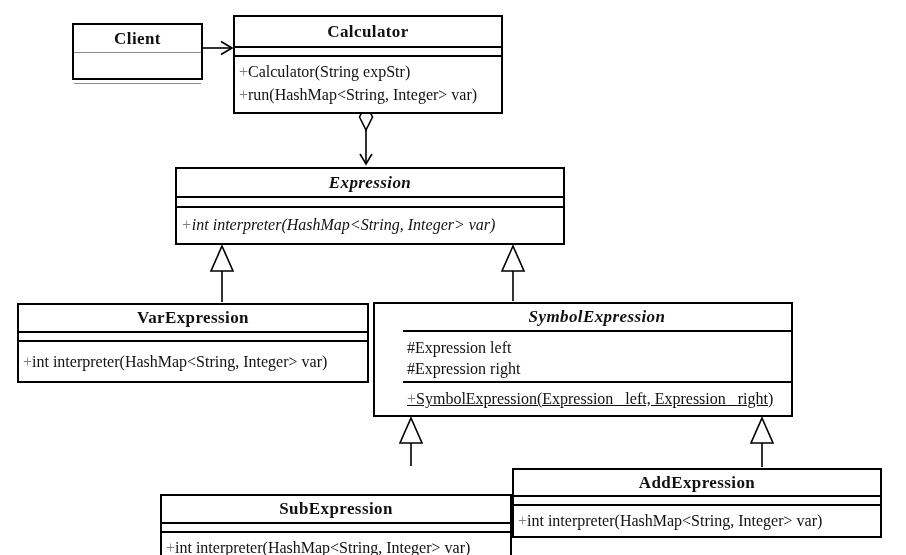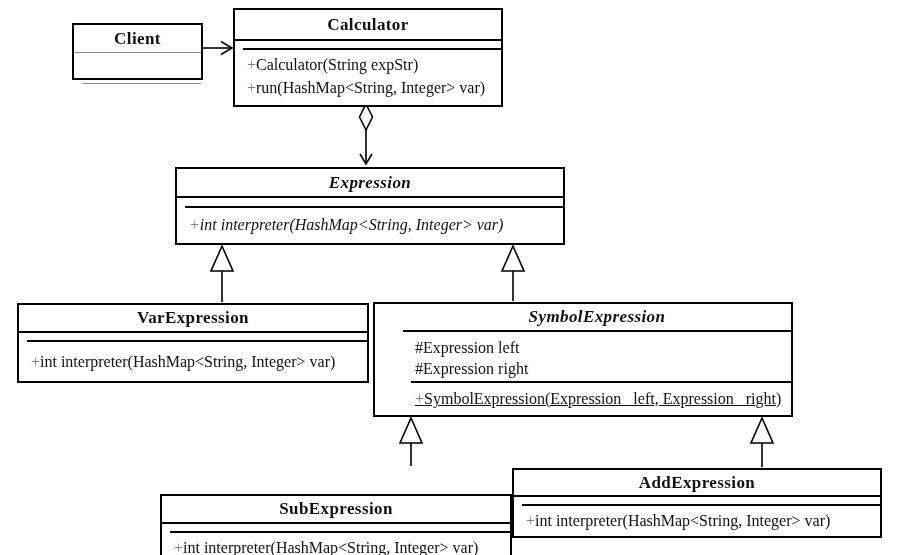--- a/index.html
+++ b/index.html
@@ -52,21 +52,20 @@
     display: flex;
     align-items: center;
     justify-content: center;
     white-space: nowrap;
   }
   .uml-class.abstract .title { font-style: italic; }
   .uml-class .compartment {
     box-sizing: border-box;
     flex: 0 0 auto;
     overflow: visible;
-    margin-left: 8px;
   }
   .uml-class .compartment.sep { border-bottom: 2px solid var(--stroke); }
   .uml-class.gray-lines .title { border-bottom: 1.5px solid var(--client-divider); }
   .uml-class.gray-lines .compartment.sep { border-bottom: 1.5px solid var(--client-divider); }
   .member {
     font-size: 16px;
     line-height: 21px;
     padding-left: 4px;
     white-space: nowrap;
   }
@@ -112,21 +111,21 @@
       <polygon points="762,418 773,443 751,443"></polygon>
     </g>
   </svg>
 
   <div class="uml-class gray-lines" style="left:72px; top:23px; width:131px; height:57px;gap:22px;">
     <div class="title" style="height:27px;">Client</div>
     <div class="compartment sep" style="height:9px;"></div>
     <div class="compartment" style="flex:1;"></div>
   </div>
 
-  <div class="uml-class" style="left:233px; top:8px; width:270px; height:99px;">
+  <div class="uml-class" style="left:233px; top:15px; width:270px; height:99px;">
     <div class="title" style="height:29px;">Calculator</div>
     <div class="compartment sep" style="height:9px;"></div>
     <div class="compartment" style="flex:1; padding-top:3px;">
       <div class="member" style="line-height:23px;"><span class="vis">+</span><span>Calculator(String expStr)</span></div>
       <div class="member" style="line-height:23px;"><span class="vis">+</span><span>run(HashMap&lt;String, Integer&gt; var)</span></div>
     </div>
   </div>
 
   <div class="uml-class abstract abstract-ops" style="left:175px; top:167px; width:390px; height:78px;">
     <div class="title" style="height:27px;">Expression</div>

